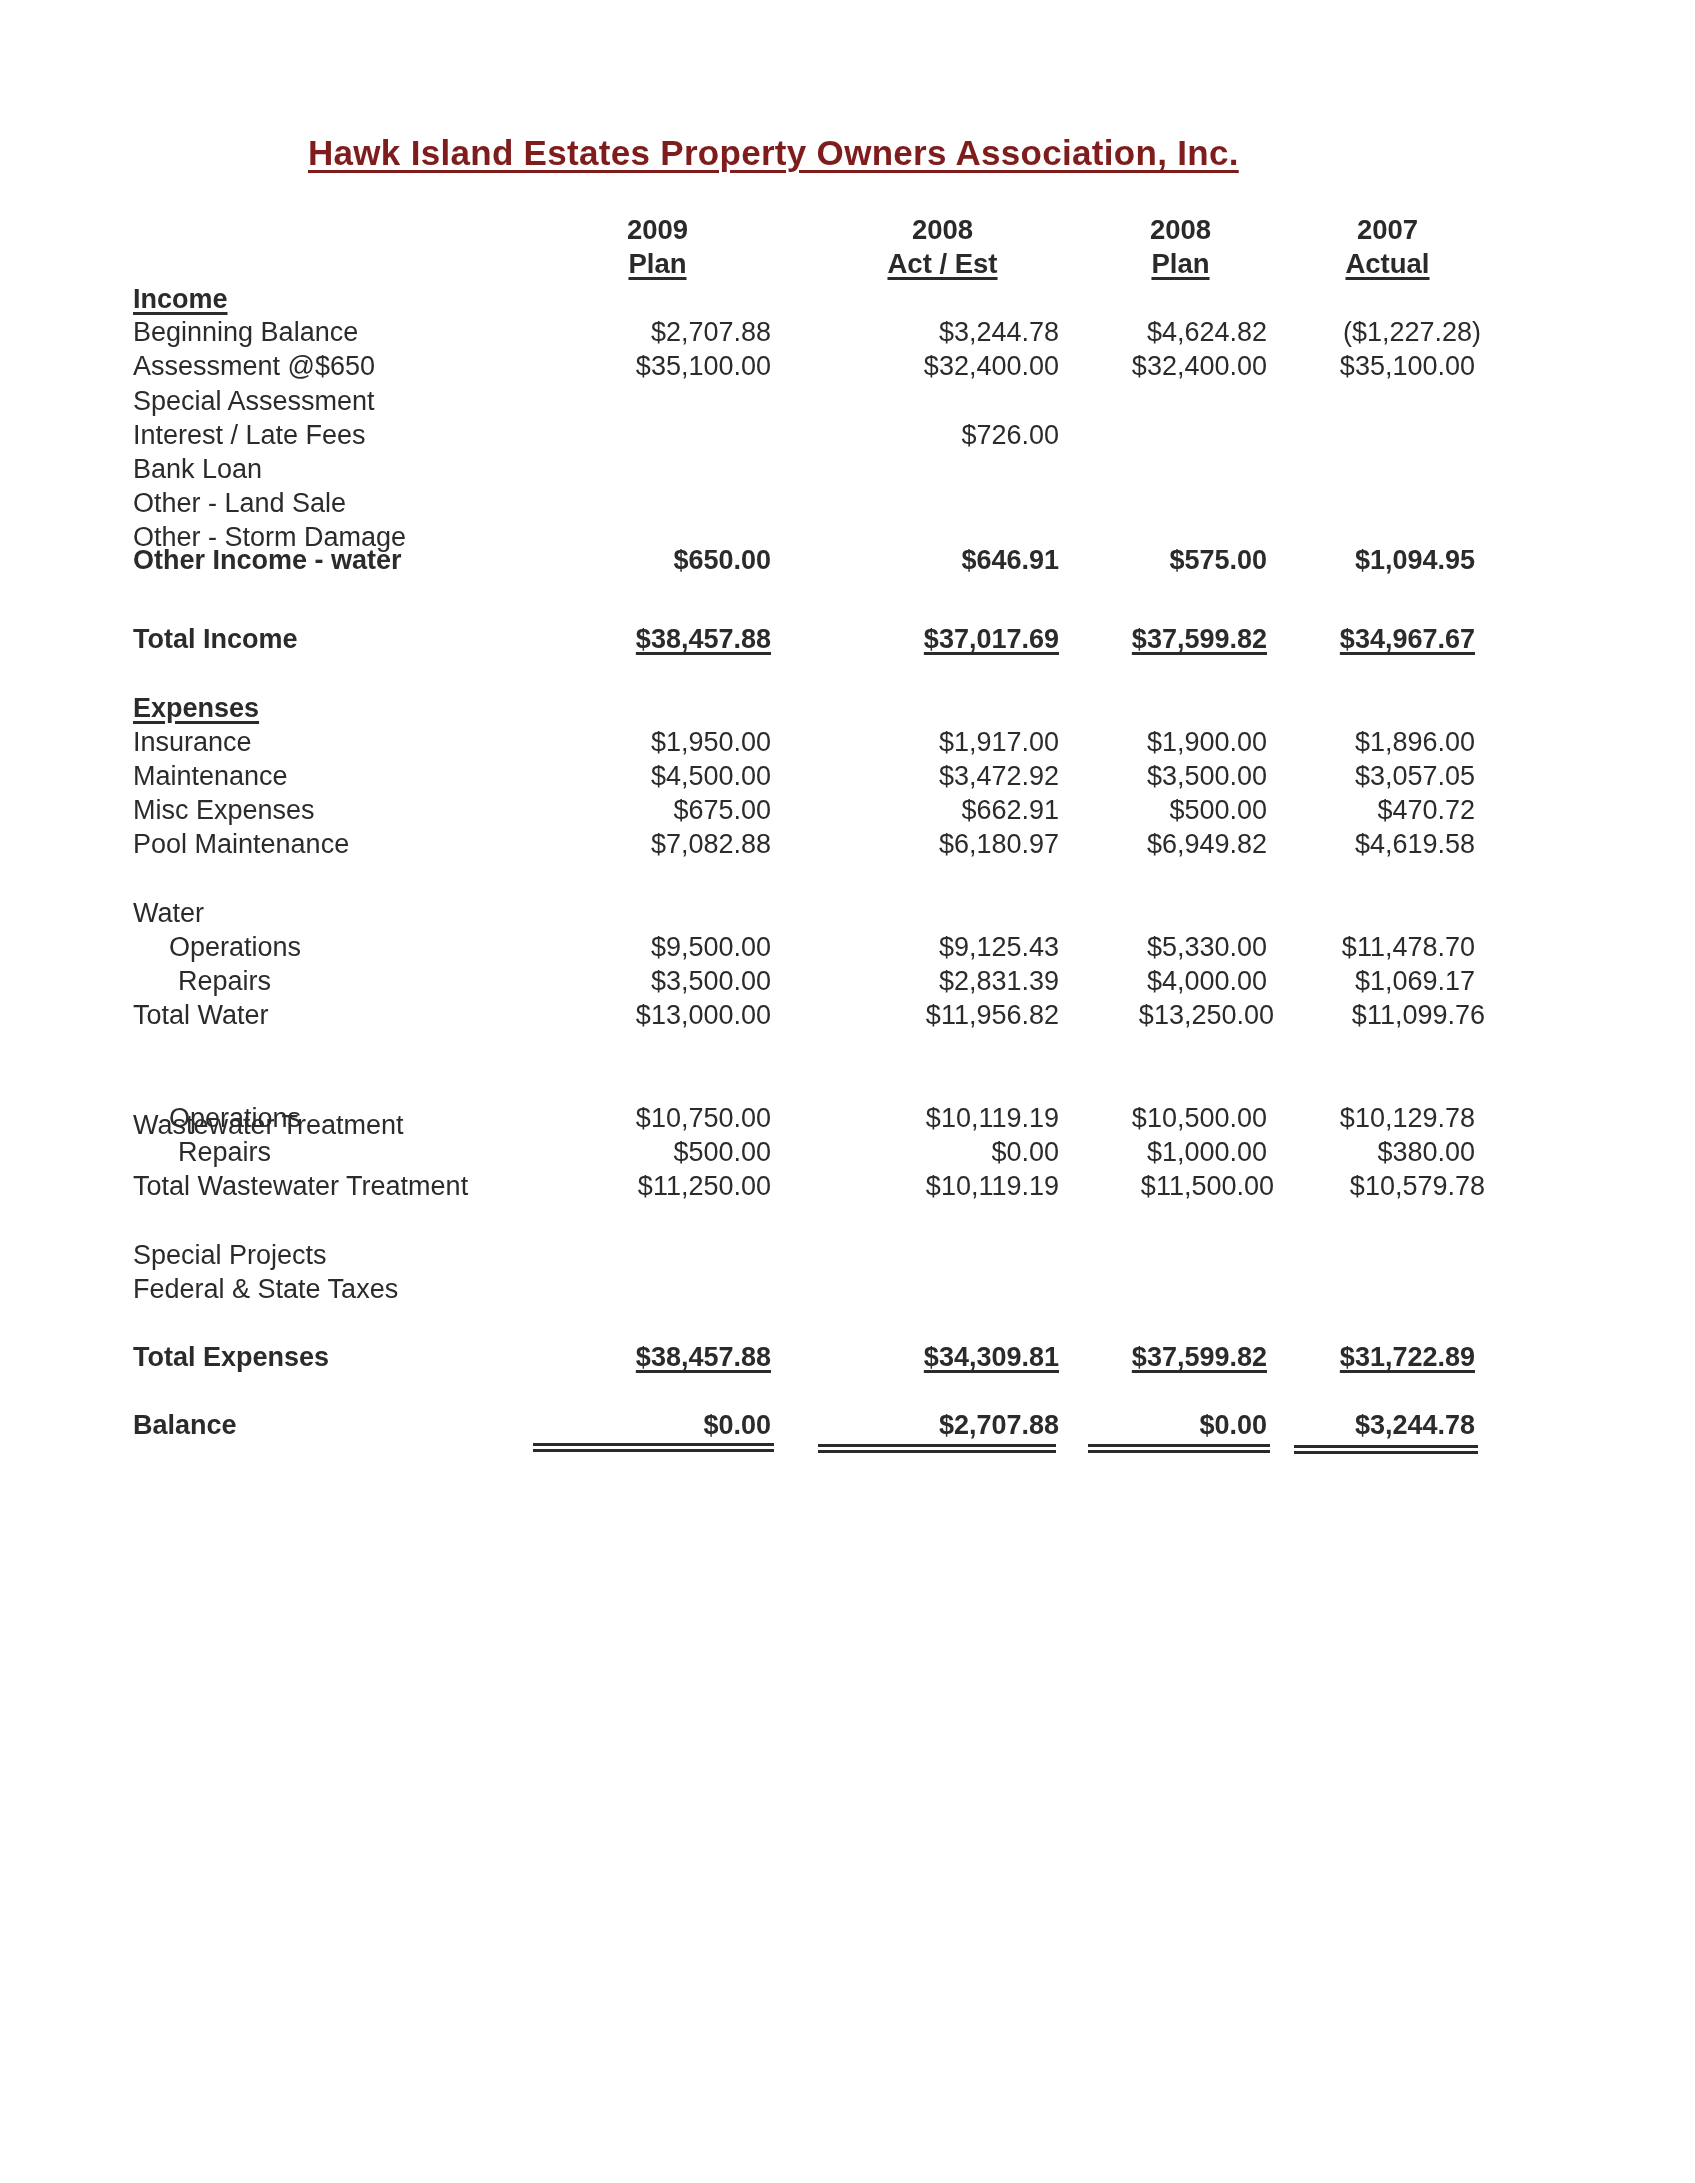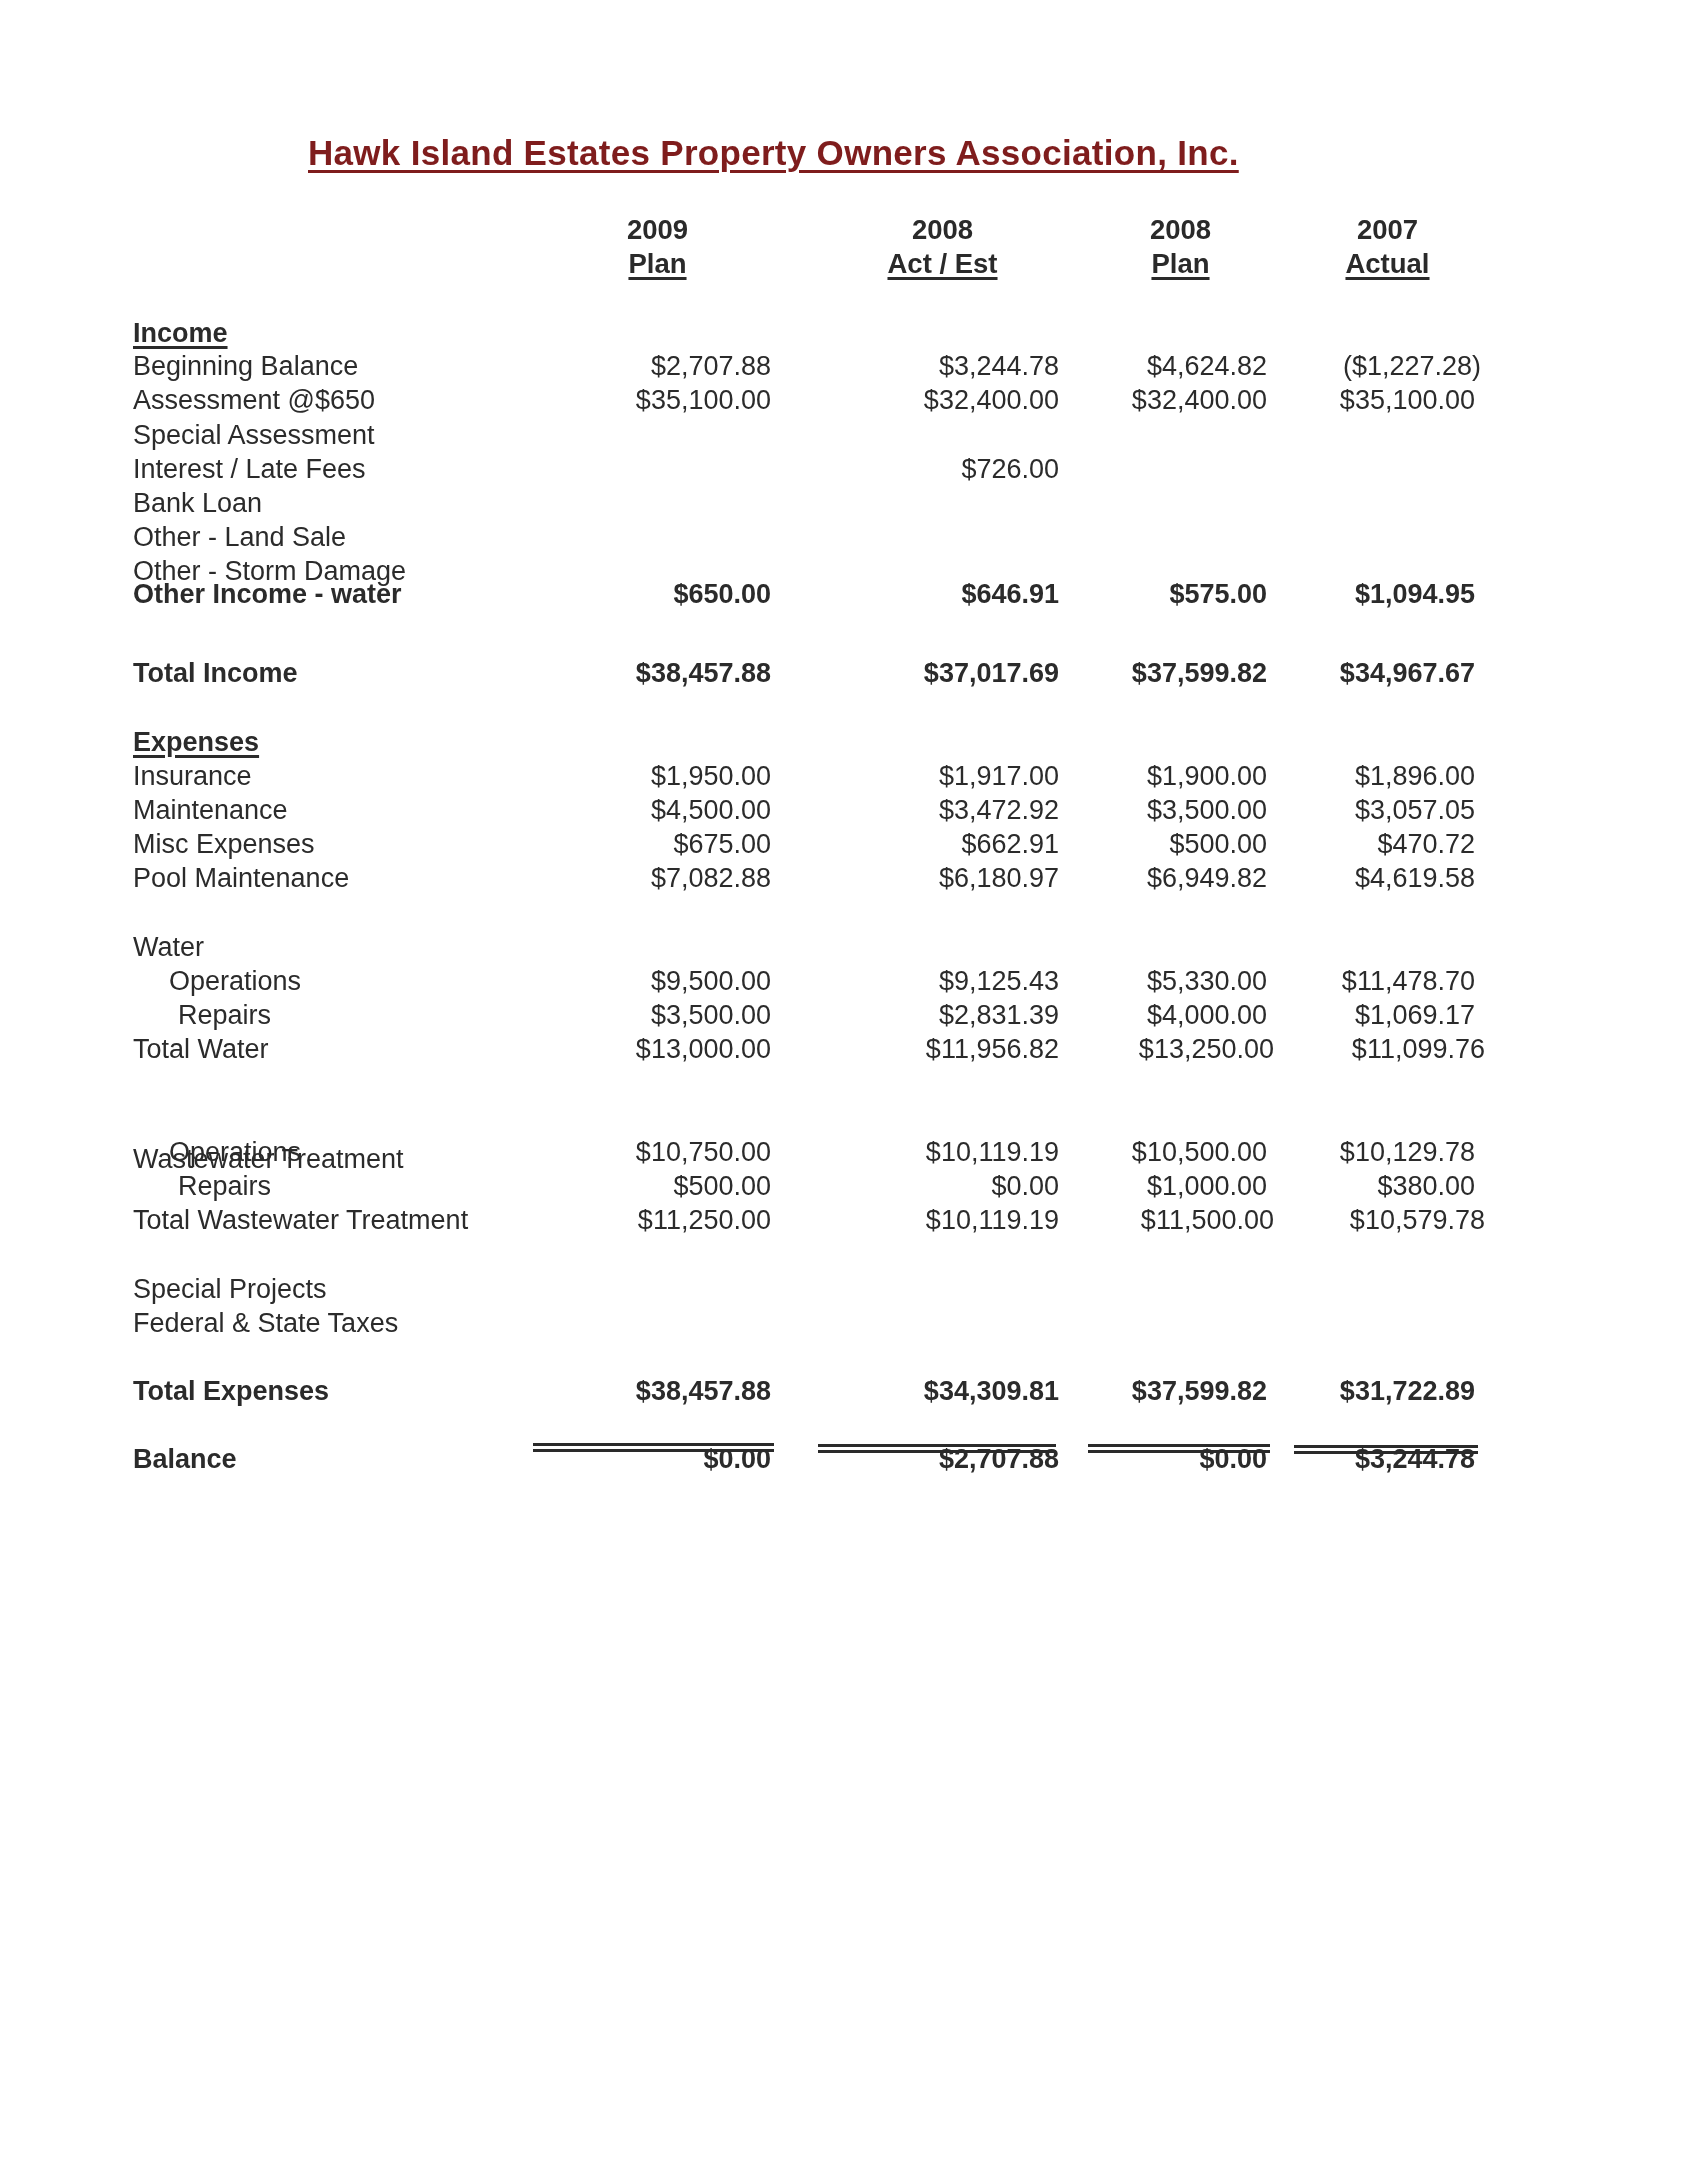--- a/index.html
+++ b/index.html
@@ -12,32 +12,32 @@
     position: absolute; left: 308px; top: 133px; width: 1039px;
     font-size: 35px; font-weight: bold; letter-spacing: 0.3px;
     text-decoration: underline; text-decoration-thickness: 3.4px; text-underline-offset: 5.4px;
     white-space: nowrap; color: #7f1d1d;
   }
   .hdr {
     position: absolute; font-weight: bold; font-size: 27.5px; text-align: center;
     width: 201px; line-height: 34px; color: #2a2a2a;
   }
   .hdr .sub { text-decoration: underline; text-decoration-thickness: 2.7px; text-underline-offset: 4px; }
-  .row { position: absolute; left: 0; width: 1695px; height: 34px; font-size: 27px; line-height: 34px; margin-top: 34px; }
+  .row { position: absolute; left: 0; width: 1695px; height: 34px; font-size: 27px; line-height: 34px; }
   .row .label { position: absolute; left: 133px; white-space: nowrap; }
   .row.indent .label { left: 169px; }
   .row.indent2 .label { left: 178px; }
   .row .v { position: absolute; white-space: nowrap; text-align: right; width: 241px; }
   .c1 { left: 530px; }   
   .c2 { left: 818px; }  
   .c3 { left: 1026px; }  
   .c4 { left: 1234px; }  
   .bold { font-weight: bold; }
   .section .label { font-weight: bold; text-decoration: underline; text-decoration-thickness: 2.7px; text-underline-offset: 4px; }
-  .total .v { font-weight: bold; text-decoration-thickness: 2.7px; text-underline-offset: 4px; }
+  .total .v { font-weight: bold; text-decoration: underline; text-decoration-thickness: 2.7px; text-underline-offset: 4px; }
   .total .label { font-weight: bold; }
   .dbl { position: absolute; height: 3.4px; border-top: 3.4px solid #2a2a2a; border-bottom: 3.4px solid #2a2a2a; }
 </style>
 </head>
 <body>
 
 <div class="title">Hawk Island Estates Property Owners Association, Inc.</div>
 
 <div class="hdr" style="left:557px; top:213px;">
   <div>2009</div>

